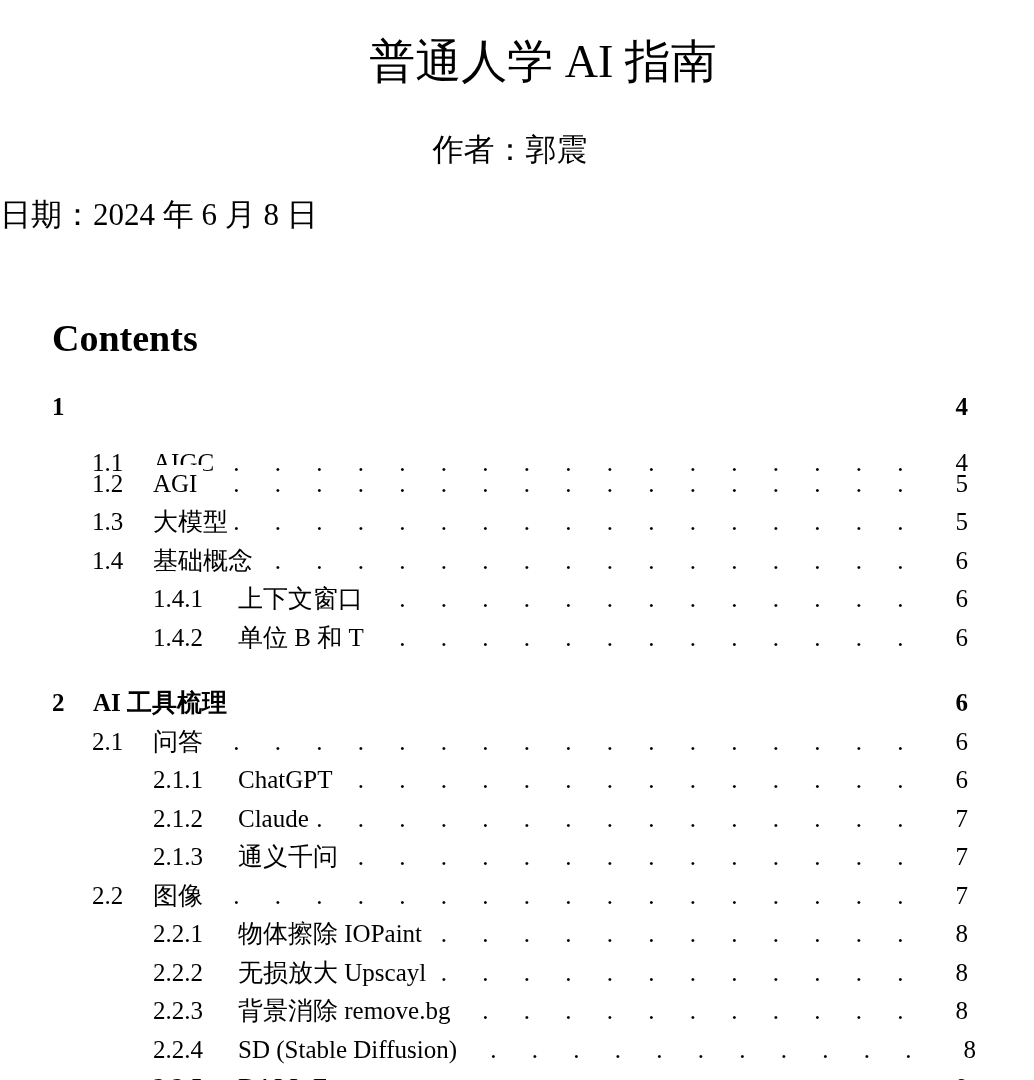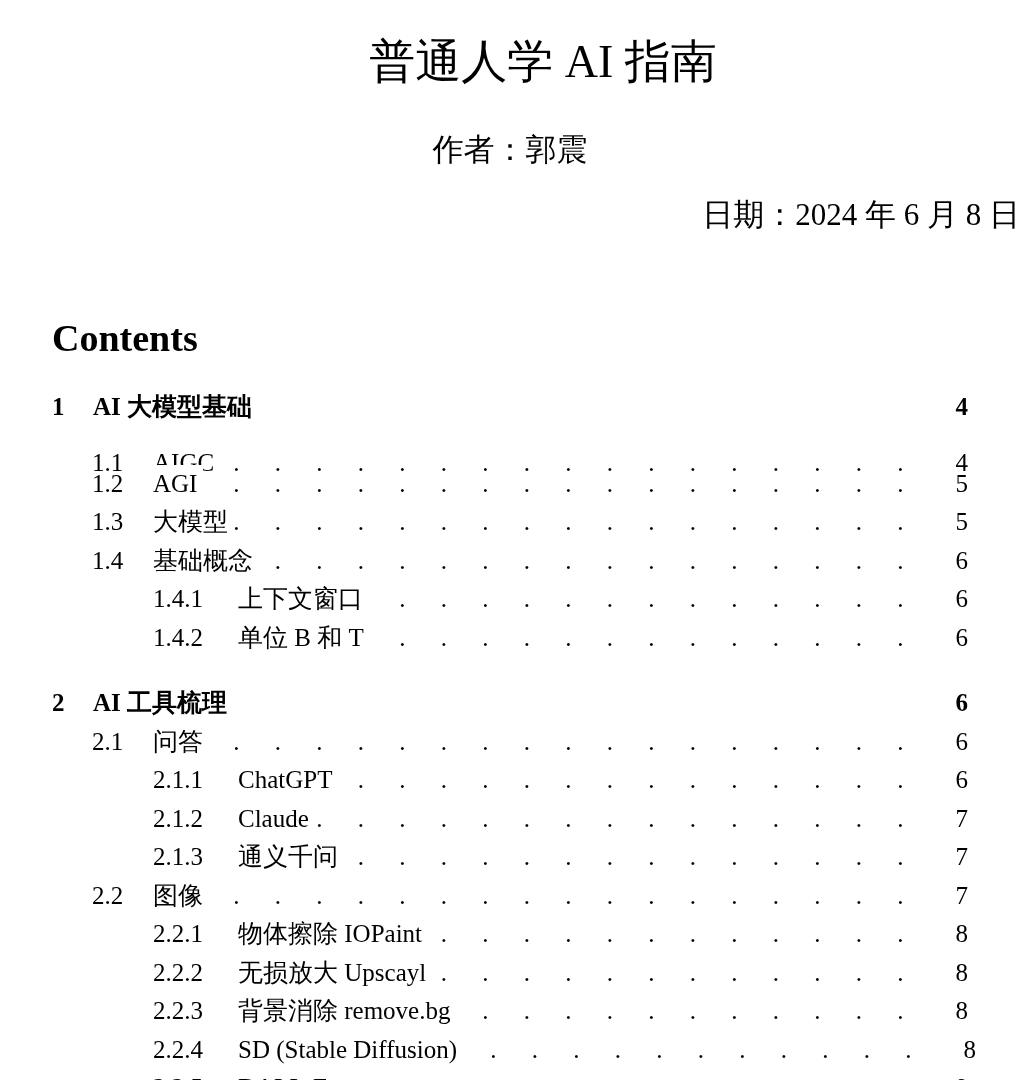--- a/index.html
+++ b/index.html
@@ -9,21 +9,21 @@
   }
   .title {
     position: absolute; left: 0; width: 1020px; top: 30px; text-align: center;
     font-size: 46px; line-height: 64px; margin-left: 33px;
   }
   .author {
     position: absolute; left: 0; width: 1020px; top: 128px; text-align: center;
     font-size: 31px; line-height: 44px;
   }
   .date {
-    position: absolute; left: 0; width: 1020px; top: 193px; text-align: right;
+    position: absolute; left: 0; width: 1020px; top: 193px; text-align: left;
     font-size: 31px; line-height: 44px;
   }
   .contents-heading {
     position: absolute; left: 52px; top: 312px;
     font-size: 38px; font-weight: bold; line-height: 52px;
   }
   .toc { position: absolute; left: 0; top: 0; width: 1034px; }
   .row {
     position: absolute; left: 0; width: 1034px; height: 38px;
     font-size: 25px; line-height: 38px; display: flex; align-items: baseline;
@@ -49,21 +49,20 @@
 <body>
 
 <div class="title">普通人学 AI 指南</div>
 <div class="author">作者：郭震</div>
 <div class="date">日期：2024 年 6 月 8 日</div>
 <div class="contents-heading">Contents</div>
 
 <div class="toc" id="toc">
     <div class="row l1" style="top: 388px;">
       <span class="num">1</span>
-      <span class="label">AI 大模型基础</span>
       <span class="page">4</span>
     </div>
     <div class="row l2" style="top: 444px;">
       <span class="num">1.1</span>
       <span class="label">AIGC</span>
       <span class="dots">. . . . . . . . . . . . . . . . . . . . . . . . . . . . . . . . . . . . . . . . . . . . . .</span>
       <span class="page">4</span>
     </div>
     <div class="row l2" style="top: 465px;">
       <span class="num">1.2</span>

